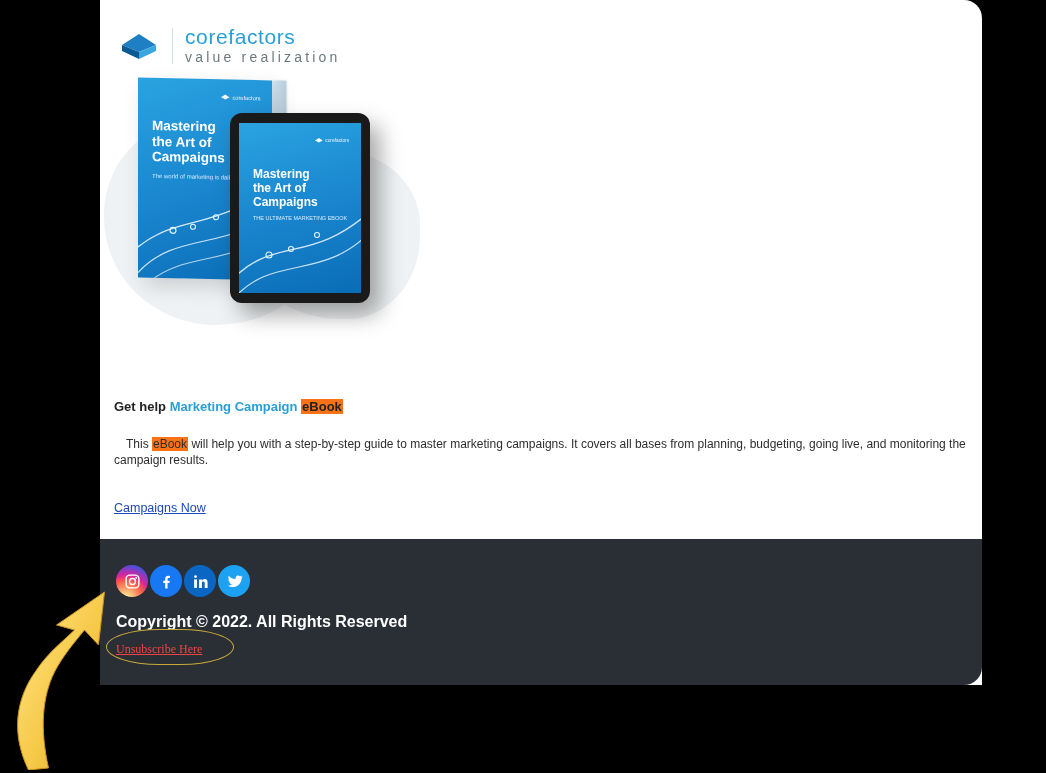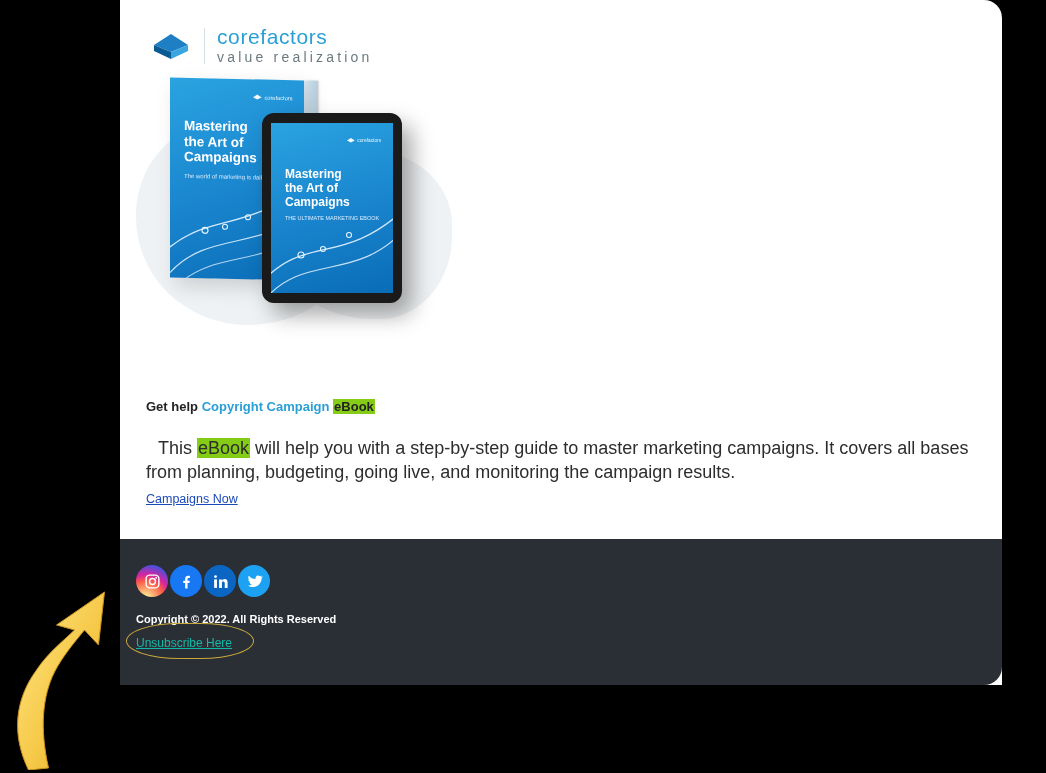--- a/index.html
+++ b/index.html
@@ -6,29 +6,28 @@
     margin: 0;
     padding: 0;
     width: 1046px;
     height: 773px;
     background: #000;
     font-family: Arial, Helvetica, sans-serif;
     overflow: hidden;
   }
   .page {
     position: absolute;
-    left: 120px;
+    left: 100px;
     top: 0;
     width: 882px;
     height: 685px;
     background: #fff;
     border-radius: 0 18px 0 18px;
     box-shadow: 4px 12px 28px rgba(0,0,0,.25);
     box-sizing: border-box;
-    padding-left: 12px;
   }
   .inner { padding: 22px 14px 0 14px; }
   
   .logo-wrap {
     display: flex;
     align-items: center;
     gap: 12px;
     margin: 4px 0 10px 4px;
   }
   .logo-mark { width: 42px; height: 36px; position: relative; }
@@ -124,23 +123,23 @@
 
   
   .cta {
     margin-top: 34px;
     font-size: 13px;
     color:#222;
   }
   .cta .headline { font-weight:700; }
   .cta .headline .mc { color:#2a9fd6; font-weight:700; }
   .cta .headline .hl, .cta .body .hl {
-    background:#84cc16; padding:0 1px;
-  }
-  .cta .body   { margin:22px 0 6px 0; font-size:18px; line-height:1.35; color:#2d2d2d; }
+    background:#f97316; padding:0 1px;
+  }
+  .cta .body   { margin:22px 0 32px 0; font-size:12px; line-height:1.35; color:#2d2d2d; }
   .cta a.download { font-size:12.5px; color:#1a49b9; text-decoration:underline; }
 
   
   .footer {
     position:absolute; left:0; right:0; bottom:0;
     height:146px;
     background:#2a2f36;
     color:#fff;
     box-sizing:border-box;
     padding:26px 16px 18px 16px;
@@ -154,28 +153,28 @@
   }
   .ig { background:
          radial-gradient(circle at 30% 107%, #fdf497 0%, #fdf497 5%, #fd5949 45%,#d6249f 60%,#285AEB 90%);
        }
   .fb { background:#1877f2;}
   .li { background:#0a66c2;}
   .tw { background:#1da1f2;}
   .sicon svg { width:17px; height:17px; fill:#fff; }
   .tw svg { width:19px; height:19px; }
   .footer .copy{
-    font-size:11px; font-weight:700; margin:16px 0 8px 0; color:#fff;
+    font-size:16px; font-weight:700; margin:16px 0 8px 0; color:#fff;
   }
   .unsub-wrap{
     position:relative; display:inline-block;
   }
   .unsub-wrap a{
-    font-size:12px; color:#14b8a6; text-decoration:underline;
-    position:relative; z-index:2;
+    font-size:12px; color:#ef4444; text-decoration:underline;
+    position:relative; z-index:2;font-family:Liberation Serif, serif;
   }
   .unsub-circle{
     position:absolute; left:-10px; top:-10px;
     width:126px; height:34px;
     border:0.8px solid #c9a83a;
     border-radius:50%/60%;
     pointer-events:none;
     z-index:3;
   }
 
@@ -258,21 +257,21 @@
             <circle cx="30" cy="132" r="3" fill="none" stroke="#e7f4ff" stroke-width="1.1"></circle>
             <circle cx="52" cy="126" r="2.5" fill="none" stroke="#e7f4ff" stroke-width="1.1"></circle>
             <circle cx="78" cy="112" r="2.5" fill="none" stroke="#e7f4ff" stroke-width="1.1"></circle>
           </svg>
         </div>
       </div>
     </div>
 
     <div class="cta">
       <div class="headline">
-        <span>Get help </span><span class="mc">Copyright Campaign </span><span class="hl">eBook</span>
+        <span>Get help </span><span class="mc">Marketing Campaign </span><span class="hl">eBook</span>
       </div>
       <div class="body" style="text-indent:12px;">
         <span>This </span><span class="hl">eBook</span><span> will help you with a step-by-step guide to master marketing campaigns. It covers all bases from planning, budgeting, going live, and monitoring the campaign results.</span>
       </div>
       <a href="#" class="download">Campaigns Now</a>
     </div>
   </div>
 
   <div class="footer">
     <div class="socials">

